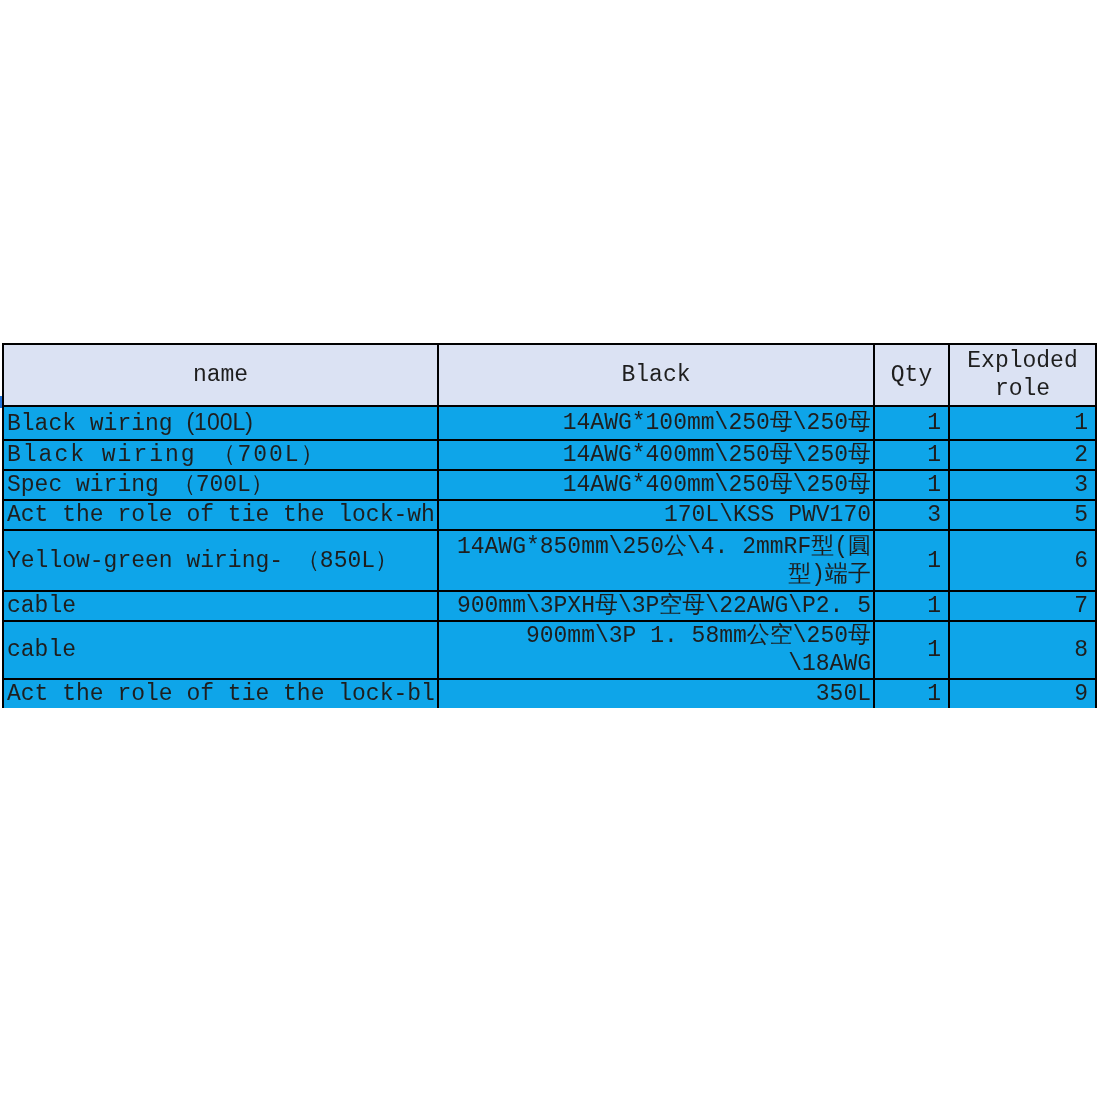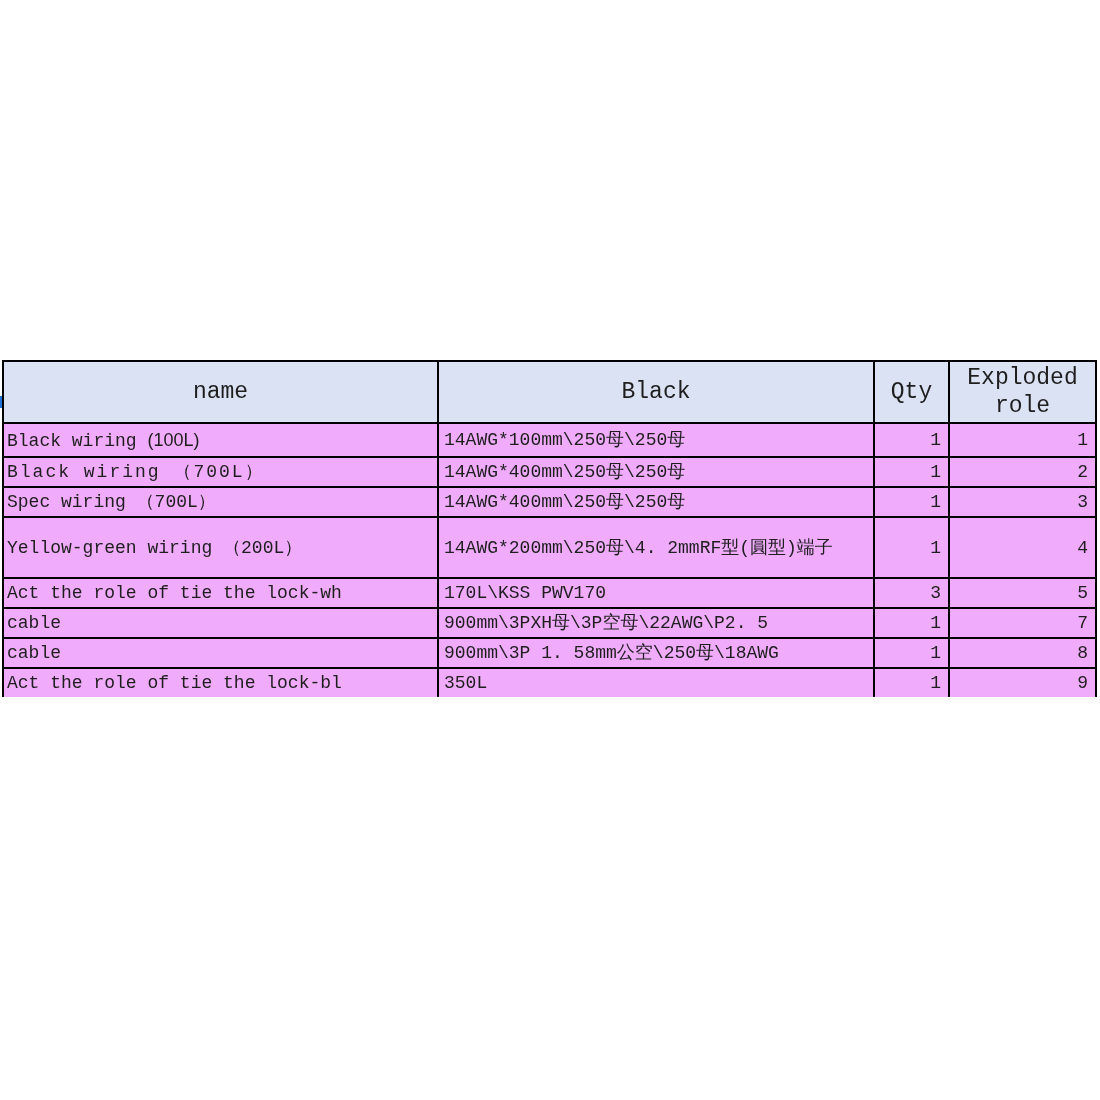--- a/index.html
+++ b/index.html
@@ -10,38 +10,38 @@
     --page-bg:#ffffff;
   }
   html,body{margin:0;padding:0;}
   body{
     width:1100px;height:1100px;background:var(--page-bg);
     position:relative;overflow:hidden;
     font-family:"Liberation Mono","DejaVu Sans Mono",monospace;
     color:var(--text);
   }
   table.bom{
-    position:absolute;left:2px;top:360px;width:1093px;
+    position:absolute;left:2px;top:343px;width:1093px;
     border-collapse:collapse;table-layout:fixed;
   }
   .bom th,.bom td{
     border:2px solid var(--border);
     padding:0;overflow:hidden;
   }
   .bom thead th{
     background:var(--header-bg);
     font-weight:normal;font-size:23px;line-height:28px;
     text-align:center;vertical-align:middle;height:60px;
   }
   .bom td{
-    font-size:18px;line-height:28px;vertical-align:middle;
-    background:#f0abfc;
+    font-size:23px;line-height:28px;vertical-align:middle;
+    background:#0ea5e9;
   }
   td.name{text-align:left;padding-left:3px;white-space:nowrap;}
-  td.spec{text-align:left;padding-left:5px;padding-right:17px;}
+  td.spec{text-align:right;padding-left:5px;padding-right:2px;}
   td.qty,td.view{text-align:right;padding-right:7px;white-space:nowrap;}
   tr.h34{height:34px}
   tr.h33{height:26px}
   tr.h32{height:16px}
   tr.h61{height:61px}
   tr.last td{border-bottom:none;}
   .wide{letter-spacing:2px;}
   .paren-sans{font-family:"Liberation Sans","DejaVu Sans",sans-serif;}
   .blue-marker{
     position:absolute;left:0;top:396px;width:9px;height:12px;
@@ -80,31 +80,31 @@
       <td class="spec">14AWG*400mm\250母\250母</td>
       <td class="qty">1</td>
       <td class="view">2</td>
     </tr>
     <tr class="h33">
       <td class="name">Spec wiring （700L）</td>
       <td class="spec">14AWG*400mm\250母\250母</td>
       <td class="qty">1</td>
       <td class="view">3</td>
     </tr>
-    <tr class="h61">
-      <td class="name">Yellow-green wiring （200L）</td>
-      <td class="spec">14AWG*200mm\250母\4. 2mmRF型(圓型)端子</td>
-      <td class="qty">1</td>
-      <td class="view">4</td>
-    </tr>
     <tr class="h32">
       <td class="name">Act the role of tie the lock-wh</td>
       <td class="spec">170L\KSS PWV170</td>
       <td class="qty">3</td>
       <td class="view">5</td>
+    </tr>
+    <tr class="h61">
+      <td class="name">Yellow-green wiring- （850L）</td>
+      <td class="spec">14AWG*850mm\250公\4. 2mmRF型(圓型)端子</td>
+      <td class="qty">1</td>
+      <td class="view">6</td>
     </tr>
     <tr class="h33">
       <td class="name">cable</td>
       <td class="spec">900mm\3PXH母\3P空母\22AWG\P2. 5</td>
       <td class="qty">1</td>
       <td class="view">7</td>
     </tr>
     <tr class="h33">
       <td class="name">cable</td>
       <td class="spec">900mm\3P 1. 58mm公空\250母\18AWG</td>

